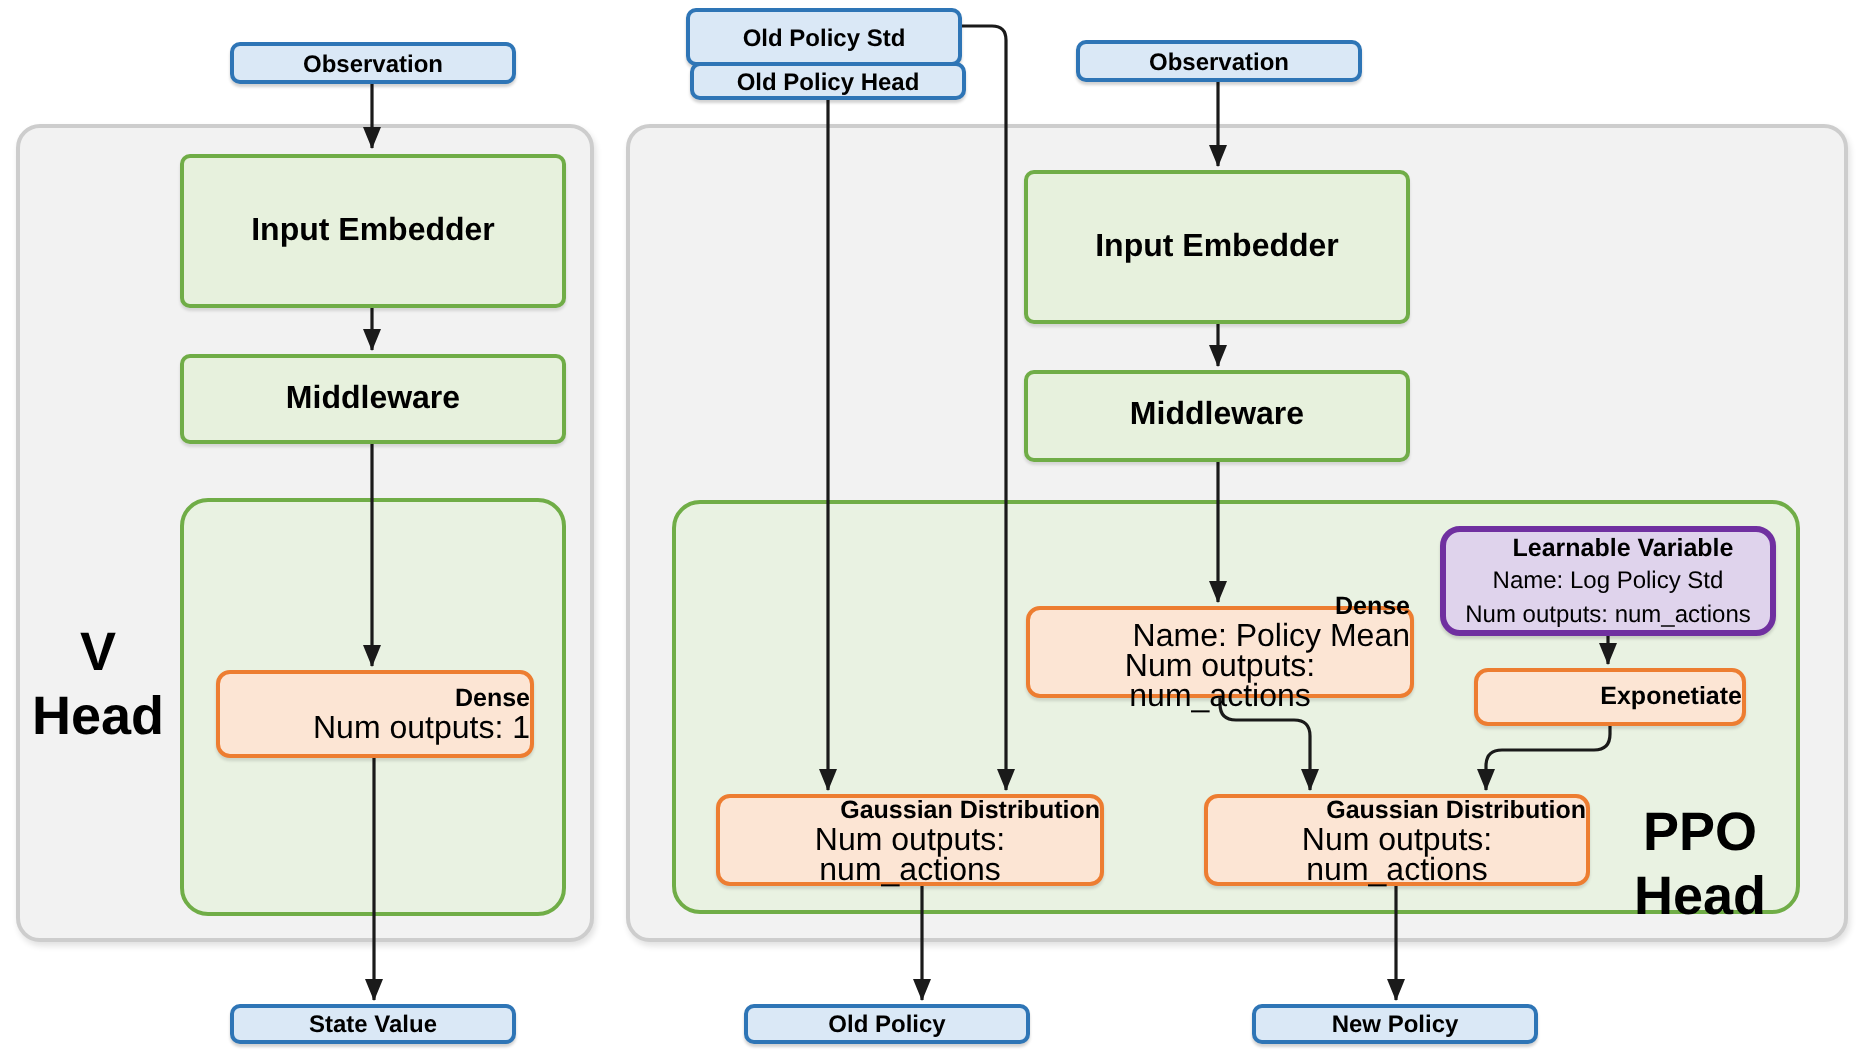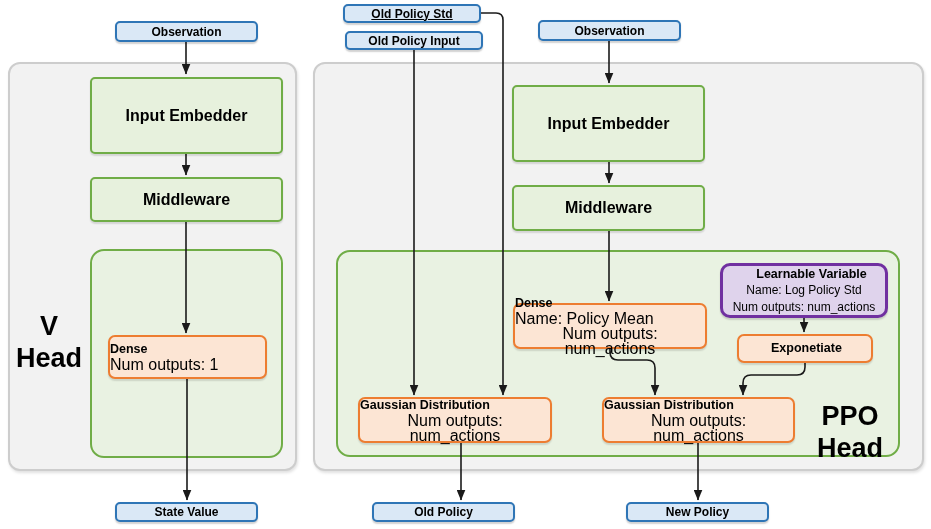--- a/index.html
+++ b/index.html
@@ -45,21 +45,21 @@
     border-radius:5px;
     display:flex;align-items:center;justify-content:center;
     font-size:16px;font-weight:bold;
     box-shadow:0 1.5px 1.5px rgba(0,0,0,0.12);
   }
   
   .op{
     background:var(--orange-fill);
     border:2.5px solid var(--orange-border);
     border-radius:7px;
-    display:flex;flex-direction:column;align-items:flex-start;justify-content:center;
+    display:flex;flex-direction:column;align-items:flex-end;justify-content:center;
     text-align:center;
     box-shadow:0 1.5px 1.5px rgba(0,0,0,0.12);
   }
   .op .title{font-size:12.5px;font-weight:bold;line-height:15px;}
   .op .sub{font-size:16px;font-weight:normal;line-height:15px;}
   
   .lv{
     background:var(--purple-fill);
     border:3px solid var(--purple-border);
     border-radius:10px;
@@ -133,26 +133,26 @@
 
   <div class="abs head-label" style="left:8px;top:310px;width:82px;">
     <div>V</div>
     <div>Head</div>
   </div>
 
   <div class="abs io" style="left:115px;top:502px;width:143px;height:20px;">
     <span>State Value</span>
   </div>
 
-  <div class="abs io" style="left:343px;top:4px;width:138px;height:19px;text-decoration:underline;">
+  <div class="abs io" style="left:343px;top:4px;width:138px;height:29px;">
     <span>Old Policy Std</span>
   </div>
 
   <div class="abs io" style="left:345px;top:31px;width:138px;height:19px;">
-    <span>Old Policy Input</span>
+    <span>Old Policy Head</span>
   </div>
 
   <div class="abs io" style="left:538px;top:20px;width:143px;height:21px;">
     <span>Observation</span>
   </div>
 
   <div class="abs stage-box" style="left:512px;top:85px;width:193px;height:77px;">
     <span>Input Embedder</span>
   </div>
 

